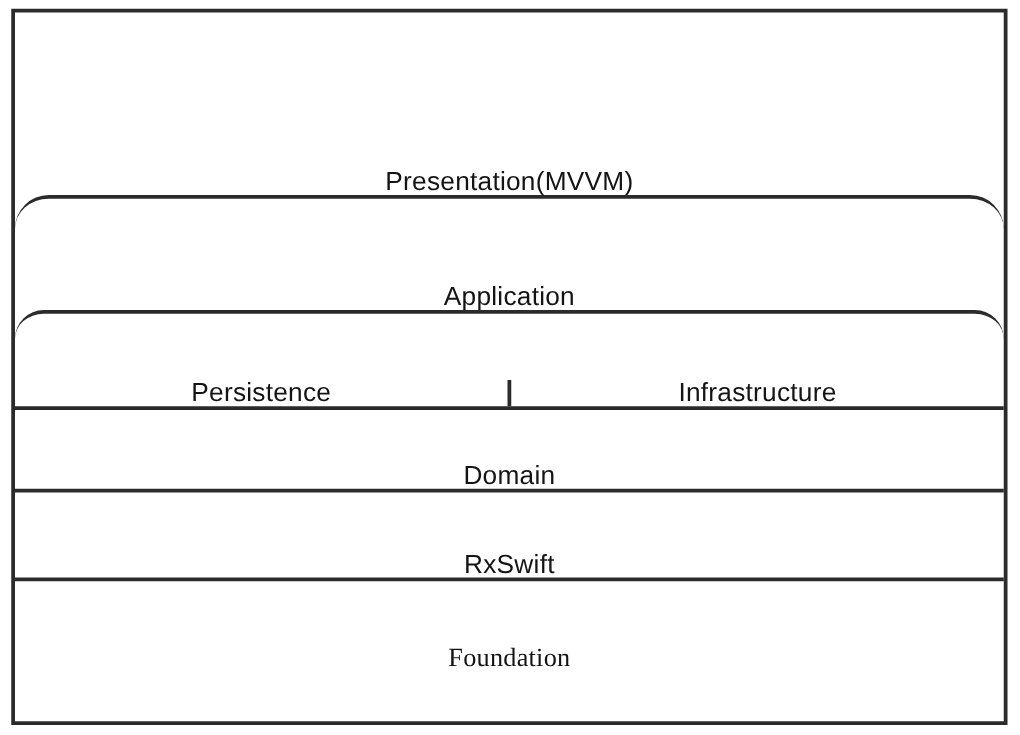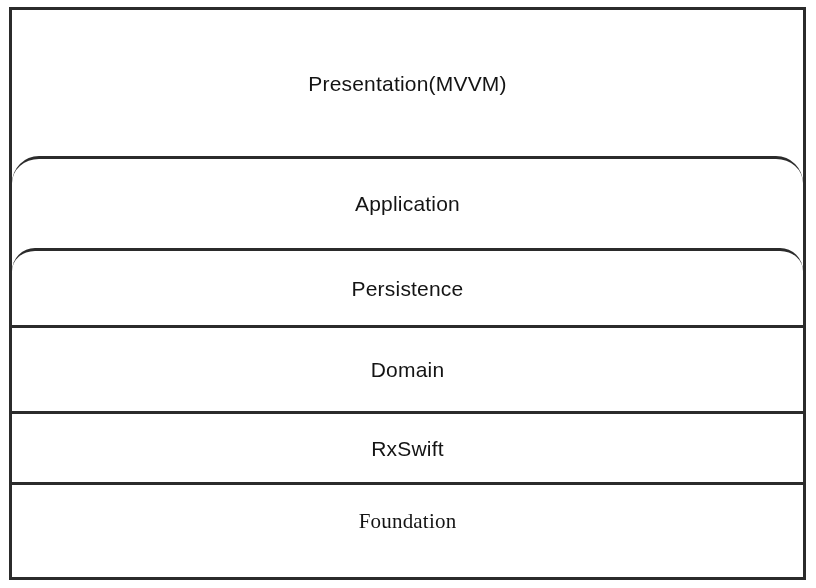--- a/index.html
+++ b/index.html
@@ -28,28 +28,29 @@
     box-sizing: border-box;
     border: 3px solid var(--line);
     display: flex;
     flex-direction: column;
     background: var(--bg);
   }
   .row {
     display: flex;
     box-sizing: border-box;
     flex: 0 0 auto;
+    align-items: flex-end;
   }
   .row + .row {
     border-top: 3px solid var(--line);
   }
   .row-presentation { height: 146px; }
   .row-application  { height: 92px; border-radius: 27px; }
   .row-split        { height: 77px; border-radius: 23px;  }
-  .row-domain       { height: 86px;  }
+  .row-domain       { height: 66px;  }
   .row-rxswift      { height: 71px;  }
   .row-foundation   { height: 75px; font-family: Liberation Serif, serif;  }
   .cell {
     flex: 1 1 0;
     display: flex;
     align-items: center;
     justify-content: center;
     box-sizing: border-box;
     font-size: 21px;
     line-height: 1;
@@ -66,20 +67,21 @@
 
 <div class="diagram">
   <div class="row row-presentation">
     <div class="cell">Presentation(MVVM)</div>
   </div>
   <div class="row row-application">
     <div class="cell">Application</div>
   </div>
   <div class="row row-split">
     <div class="cell">Persistence</div>
+    <div class="cell">Infrastructure</div>
   </div>
   <div class="row row-domain">
     <div class="cell">Domain</div>
   </div>
   <div class="row row-rxswift">
     <div class="cell">RxSwift</div>
   </div>
   <div class="row row-foundation">
     <div class="cell">Foundation</div>
   </div>

